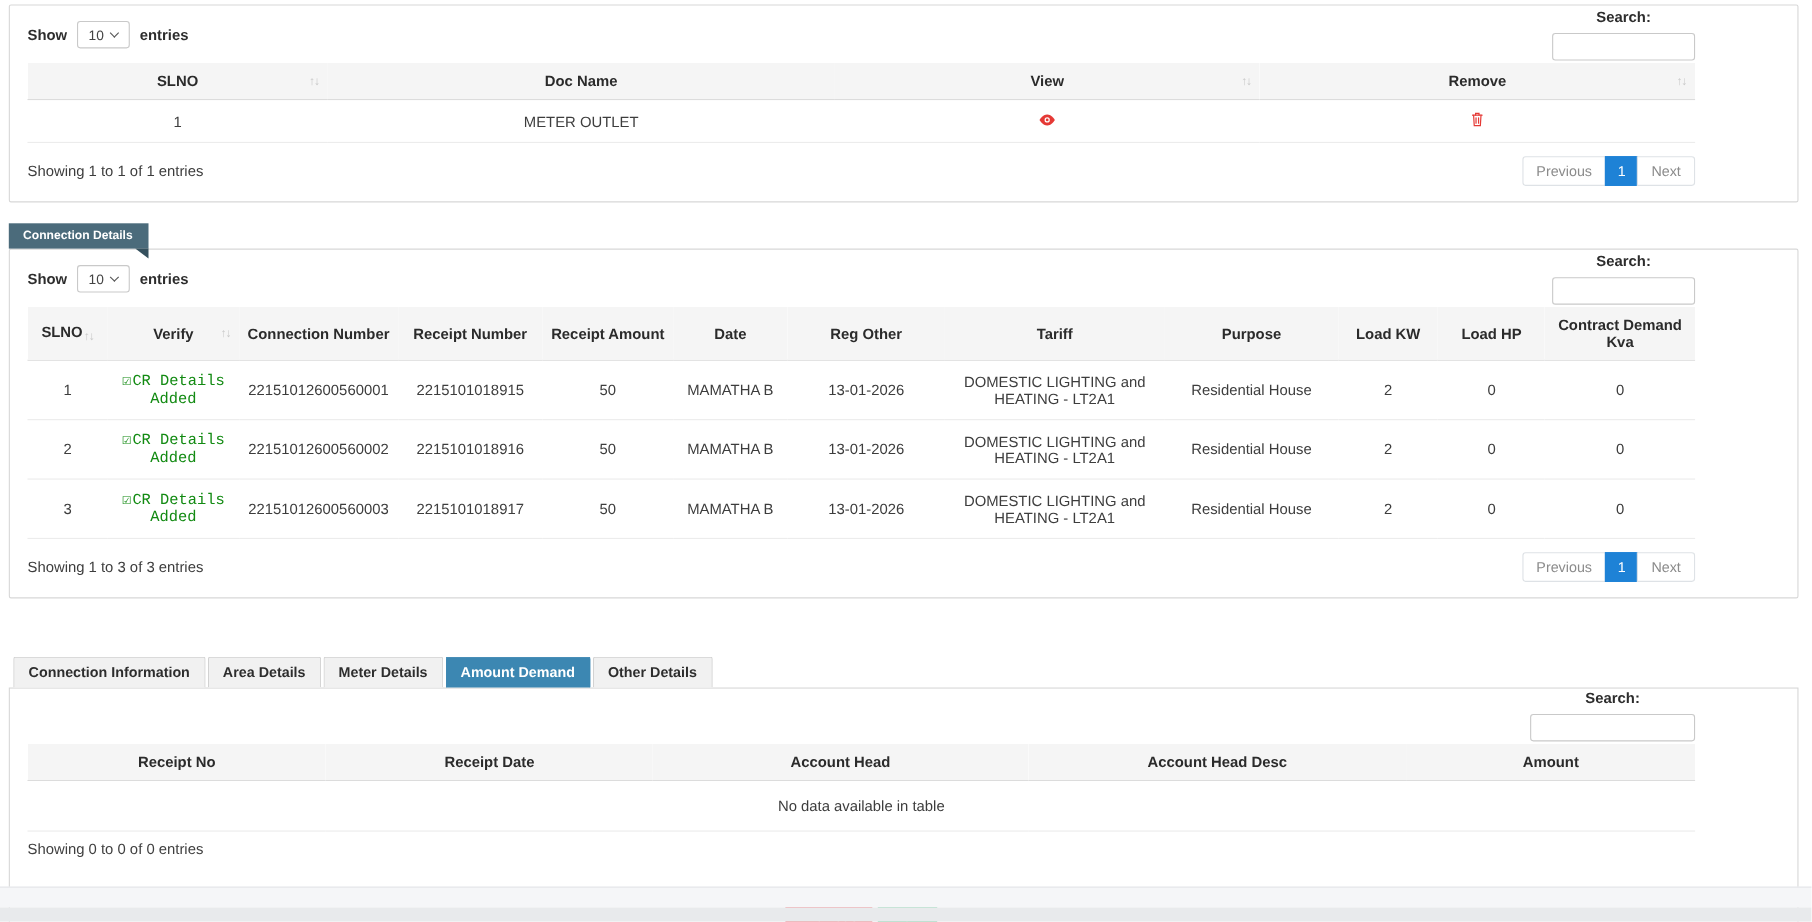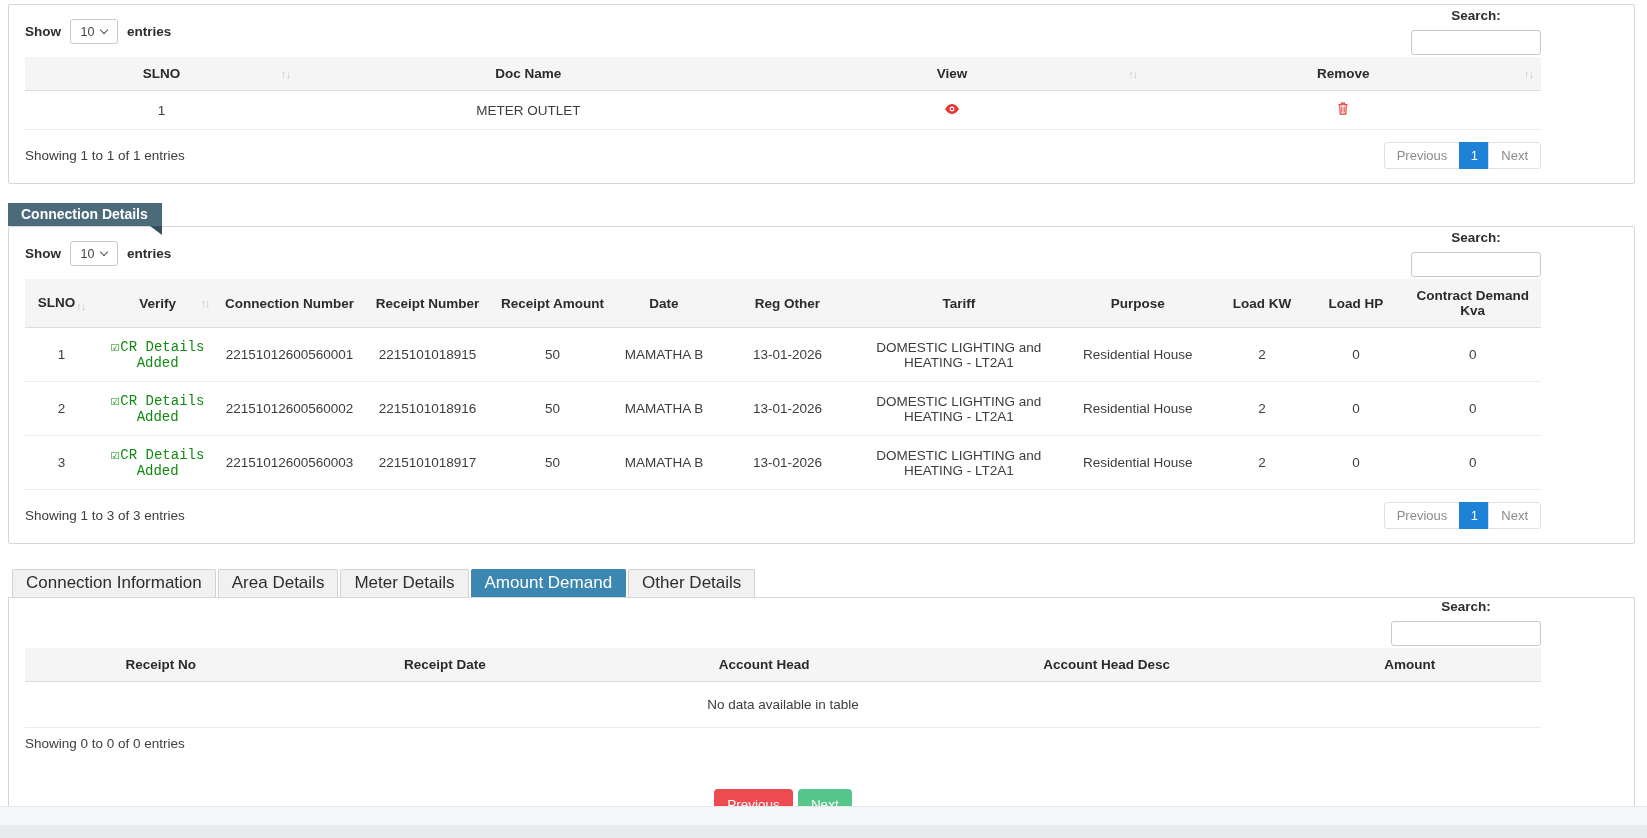--- a/index.html
+++ b/index.html
@@ -38,35 +38,35 @@
   .table-footer { display:flex; justify-content:space-between; align-items:center; margin-top:12px; color:#3d3d3d; }
   .pagination { display:flex; cursor:default; }
   .page-btn { height:27px; padding:0 12px; border:1px solid #dee2e6; background:#fff; color:#8b8b8b;
     font-size:13px; display:flex; align-items:center; justify-content:center; cursor:pointer; }
   .page-btn.prev { border-radius:3px 0 0 3px; }
   .page-btn.next { border-radius:0 3px 3px 0; margin-left:-1px; }
   .page-btn.current { background:#1e82d6; border-color:#1e82d6; color:#fff; width:30px; padding:0; margin-left:-1px; }
 
   
   .ribbon-row { margin-top:19px; height:23px; position:relative; }
-  .ribbon { display:inline-block; background:#4b6b7b; color:#fff; font-weight:700; font-size:14px;
+  .ribbon { display:inline-block; background:#4b6b7b; color:#fff; font-weight:700; font-size:11px;
     padding:5px 14px 5px 13px; position:relative; line-height:13px; }
   .ribbon-fold { position:absolute; right:0; top:100%; width:0; height:0;
     border-top:9px solid #34505d; border-left:12px solid transparent; }
 
   
   .verify { color:#128a12; font-family:Liberation Mono, monospace; font-size:14px; }
   .verify .check { margin-right:1px; }
 
   .icon-btn { background:none; border:none; padding:0; cursor:pointer; line-height:0; }
 
   
   .tabs { display:flex; gap:2px; margin:25px 0 0 4px; }
-  .tab { padding:6px 13px 7px; font-size:17px; font-weight:400; color:#2d2d2d; background:#f1f1f1;
-    border:1px solid #d2d2d2; border-bottom:none; border-radius:2px 2px 0 0; cursor:pointer; line-height:14px; }
+  .tab { padding:6px 13px 7px; font-size:13px; font-weight:700; color:#2d2d2d; background:#f1f1f1;
+    border:1px solid #d2d2d2; border-bottom:none; border-radius:2px 2px 0 0; cursor:pointer; line-height:14px;margin-top:28px; }
   .tab.active { background:#3c87b2; border-color:#3c87b2; color:#fff; }
 
   .panel { border:1px solid #d7d7d7; padding:12px 16px 15px; background:#fff; }
   .panel .controls { justify-content:flex-end; }
   .empty-cell { padding:15px 4px; color:#3d3d3d; }
   .summary-line { margin-top:8px; color:#404040; }
 
   .action-buttons { width:1516px; display:flex; justify-content:center; gap:5px; margin-top:38px; }
   .btn { border:none; border-radius:4px; color:#fff; font-size:13.5px; padding:0 13px; height:31px; cursor:pointer;
     font-family:"Liberation Sans", sans-serif; }

